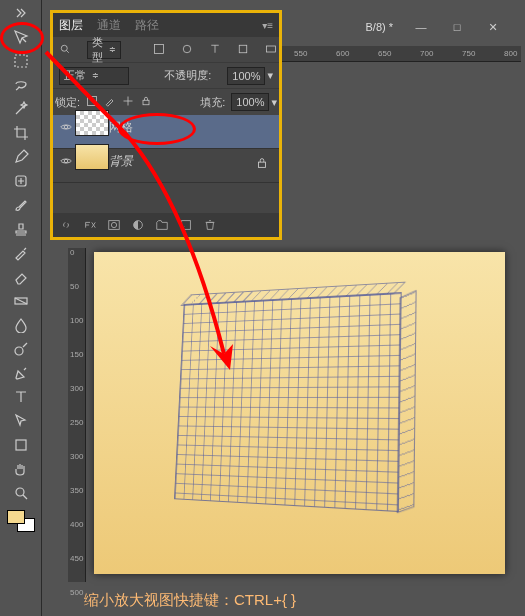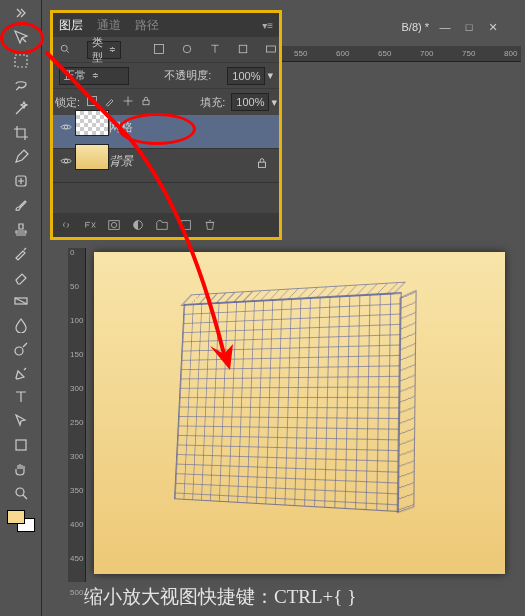--- a/index.html
+++ b/index.html
@@ -31,34 +31,34 @@
 .eye{width:18px;height:18px;display:flex;align-items:center;justify-content:center;cursor:pointer}
 .eye svg{width:14px;height:14px;stroke:#ccc;fill:none}
 .thumb{width:34px;height:26px;border:1px solid #222;background:#fff}
 .thumb.grid{background:repeating-conic-gradient(#ccc 0 25%,#fff 0 50%) 0 0/8px 8px}
 .thumb.bg{background:linear-gradient(#f7e3a8,#e8c56e)}
 .lname{font-size:12px}
 .lname.it{font-style:italic}
 .lock{width:14px;height:14px;position:absolute;right:10px}
 .panel-bot{height:24px;background:#3a3a3a;display:flex;align-items:center;padding:0 6px;gap:10px;margin-top:30px}
 .panel-bot svg{width:14px;height:14px;stroke:#aaa;fill:none;cursor:pointer}
-.title{position:absolute;top:20px;right:24px;color:#ddd;font-size:11px;display:flex;align-items:center;gap:8px}
+.title{position:absolute;top:20px;right:24px;color:#ddd;font-size:11px;display:flex;align-items:center;gap:20px}
 .winbtn{width:16px;height:14px;display:flex;align-items:center;justify-content:center;color:#ccc;cursor:pointer;font-size:11px}
 .ruler-h{position:absolute;top:46px;left:50px;right:4px;height:16px;background:#3f3f3f;border-bottom:1px solid #222;font-size:8px;color:#aaa;overflow:hidden}
 .ruler-h span{position:absolute;top:3px}
 .canvas-area{position:absolute;top:248px;left:68px;right:12px;bottom:34px;background:#535353}
 .ruler-v{position:absolute;top:0;left:0;width:18px;bottom:0;background:#3f3f3f;border-right:1px solid #222;font-size:8px;color:#aaa}
 .ruler-v span{position:absolute;left:2px;writing-mode:horizontal-tb}
 .canvas{position:absolute;left:26px;top:4px;right:8px;bottom:8px;background:linear-gradient(#f8e4a9,#edc977);box-shadow:0 0 8px rgba(0,0,0,.6)}
 .mesh{position:absolute;left:18%;top:14%;width:56%;height:64%;transform:perspective(600px) rotateY(-18deg) rotateX(6deg)}
 .mesh .face{position:absolute;inset:0;background:repeating-linear-gradient(to right,rgba(80,90,160,.55) 0 1px,transparent 1px 10px),repeating-linear-gradient(to bottom,rgba(80,90,160,.55) 0 1px,transparent 1px 10px);outline:1px solid rgba(70,80,150,.7)}
 .mesh .side{position:absolute;right:-14px;top:1%;width:14px;height:98%;background:repeating-linear-gradient(to bottom,rgba(80,90,160,.5) 0 1px,transparent 1px 10px);transform:skewY(-22deg);outline:1px solid rgba(70,80,150,.6)}
 .mesh .topf{position:absolute;top:-10px;left:1%;width:98%;height:10px;background:repeating-linear-gradient(to right,rgba(80,90,160,.5) 0 1px,transparent 1px 10px);transform:skewX(-45deg);outline:1px solid rgba(70,80,150,.6)}
 .wm{position:absolute;bottom:14px;right:18px;color:#fff;font-weight:bold;font-style:italic;font-size:22px;letter-spacing:1px;text-shadow:1px 1px 3px rgba(0,0,0,.5)}
-.caption{position:absolute;bottom:6px;left:84px;color:#e5e5e5;font-size:19px;z-index:30;font-family:Liberation Serif, serif}
+.caption{position:absolute;bottom:6px;left:84px;color:#fdba74;font-size:15px;z-index:30;font-family:Liberation Sans, sans-serif}
 .red-circ1{position:absolute;left:0px;top:22px;width:44px;height:32px;border:3px solid #f00;border-radius:50%;z-index:30;pointer-events:none}
 .red-circ2{position:absolute;left:118px;top:113px;width:78px;height:32px;border:3px solid #f00;border-radius:50%;z-index:30;pointer-events:none}
 .red-arrow{position:absolute;left:36px;top:44px;width:220px;height:340px;z-index:29;pointer-events:none}
 </style>
 </head>
 <body>
 
 <div class="wrap">
   <div class="toolbar">
     <div class="tool">

